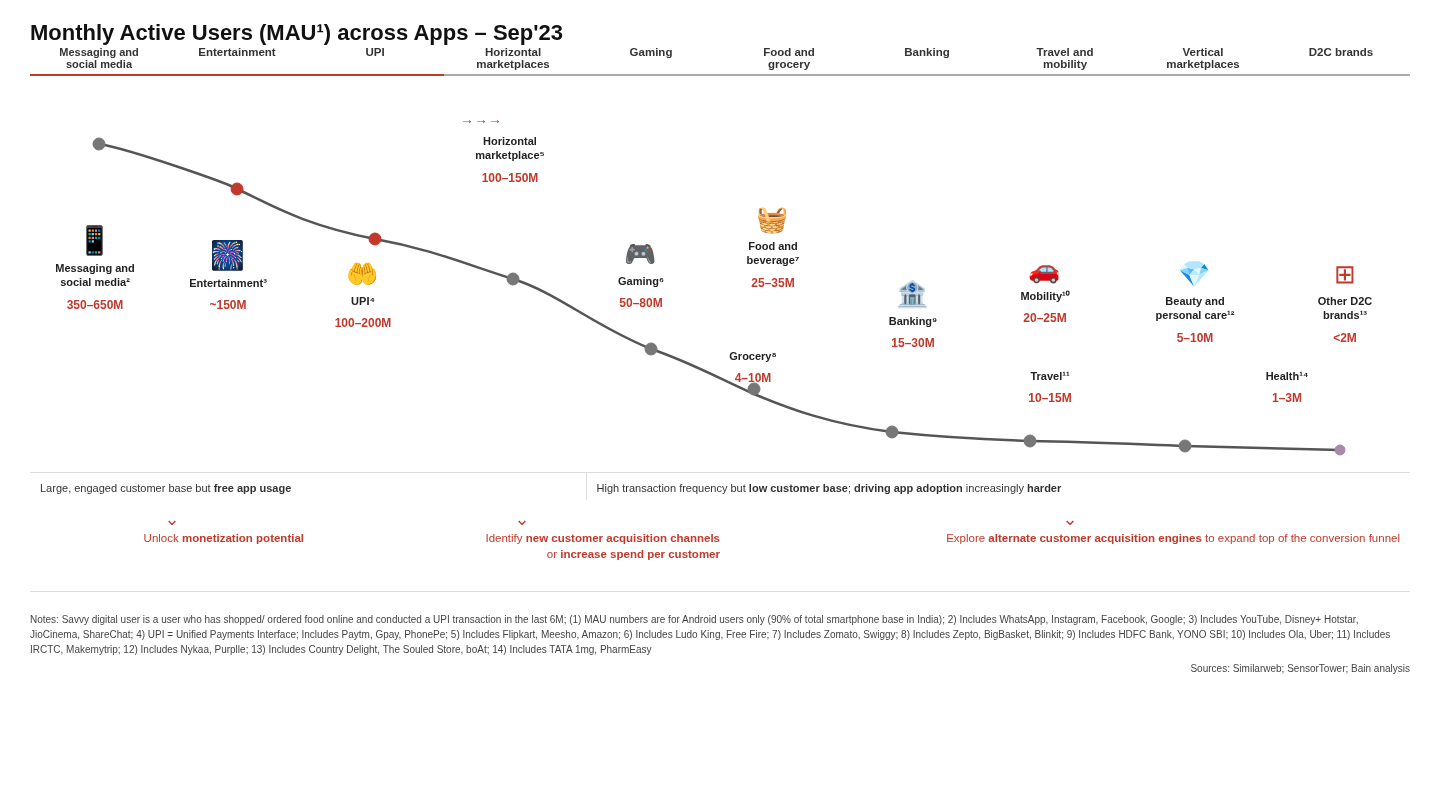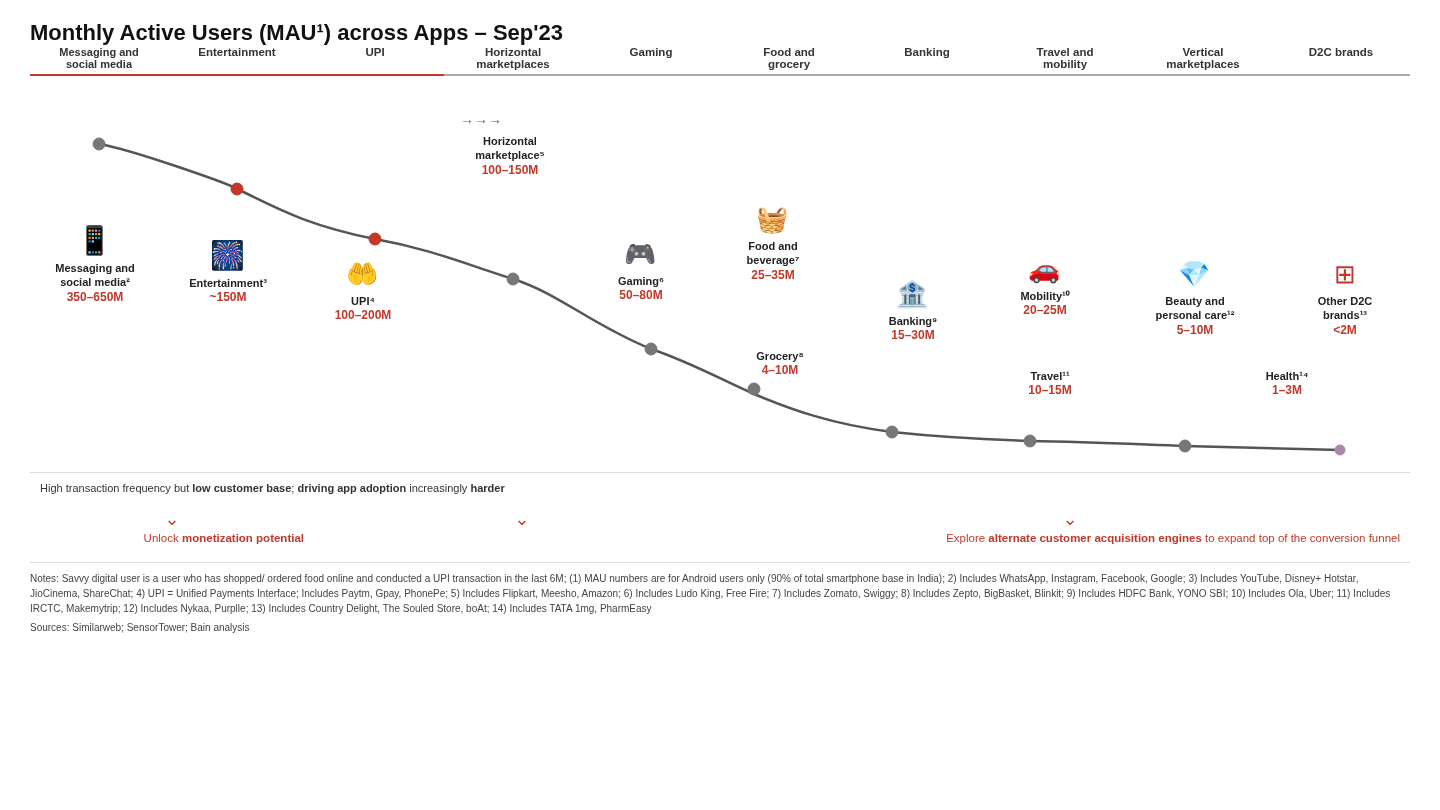--- a/index.html
+++ b/index.html
@@ -73,20 +73,21 @@
     .data-label {
       font-size: 11px;
       font-weight: 600;
       color: #222;
       line-height: 1.3;
     }
     .data-value {
       font-size: 12px;
       font-weight: 700;
       color: #c0392b;
+      margin-top: 8px;
     }
     
     .bottom-row {
       display: flex;
       width: 100%;
       margin-top: 8px;
       border-top: 1px solid #ddd;
     }
     .bottom-section {
       flex: 1;
@@ -120,26 +121,26 @@
     }
     .insight-text {
       color: #c0392b;
       font-size: 11.5px;
       text-align: right;
       line-height: 1.4;
     }
     .insight-text .bold { font-weight: 700; }
     
     .notes-area {
-      margin-top: 12px;
+      margin-top: 24px;
       font-size: 10px;
       color: #444;
       line-height: 1.5;
       border-top: 1px solid #ddd;
-      padding-top: 8px;
+      padding-top: 20px;
     }
   </style>
 </head>
 <body>
 
 <h1>Monthly Active Users (MAU¹) across Apps – Sep'23</h1>
 
 <div class="chart-area">
 
   <div class="category-headers">
@@ -203,21 +204,21 @@
       <div class="data-label">Gaming⁶</div>
       <div class="data-value">50–80M</div>
     </div>
 
     <div class="data-group" style="left:688px; top:120px; width:110px;">
       <div style="font-size:26px; color:#c0392b; margin-bottom:4px;">🧺</div>
       <div class="data-label">Food and<br>beverage⁷</div>
       <div class="data-value">25–35M</div>
     </div>
 
-    <div class="data-group" style="left:695px; top:265px; width:110px;">
+    <div class="data-group" style="left:668px; top:265px; width:110px;">
       <div class="data-label">Grocery⁸</div>
       <div class="data-value">4–10M</div>
     </div>
 
     <div class="data-group" style="left:828px; top:195px; width:110px;">
       <div style="font-size:26px; color:#c0392b; margin-bottom:4px;">🏦</div>
       <div class="data-label">Banking⁹</div>
       <div class="data-value">15–30M</div>
     </div>
 
@@ -244,41 +245,47 @@
       <div class="data-value">&lt;2M</div>
     </div>
     <div class="data-group" style="left:1202px; top:285px; width:110px;">
       <div class="data-label">Health¹⁴</div>
       <div class="data-value">1–3M</div>
     </div>
 
   </div>
 
   <div class="bottom-row">
+    <div class="bottom-section" style="flex:2;">
+      Large, engaged customer base but <span class="highlight">free app usage</span>
+    </div>
     <div class="bottom-section" style="flex:3;">
       High transaction frequency but <span class="highlight">low customer base</span>; <span class="highlight">driving app adoption</span> increasingly <span class="highlight">harder</span>
     </div>
   </div>
 
   <div class="insight-row">
     <div class="insight-section" style="flex:2;">
       <span class="insight-arrow">⌄</span>
       <div class="insight-text">
         Unlock <span class="bold">monetization potential</span>
       </div>
     </div>
     <div class="insight-section" style="flex:3;">
       <span class="insight-arrow">⌄</span>
+      <div class="insight-text">
+        Identify <span class="bold">new customer acquisition channels</span><br>or <span class="bold">increase spend per customer</span>
+      </div>
     </div>
     <div class="insight-section" style="flex:5;">
       <span class="insight-arrow">⌄</span>
       <div class="insight-text">
         Explore <span class="bold">alternate customer acquisition engines</span> to expand top of the conversion funnel
       </div>
     </div>
   </div>
 
 </div>
 
 <div class="notes-area">
   <div>Notes: Savvy digital user is a user who has shopped/ ordered food online and conducted a UPI transaction in the last 6M; (1) MAU numbers are for Android users only (90% of total smartphone base in India); 2) Includes WhatsApp, Instagram, Facebook, Google; 3) Includes YouTube, Disney+ Hotstar, JioCinema, ShareChat; 4) UPI = Unified Payments Interface; Includes Paytm, Gpay, PhonePe; 5) Includes Flipkart, Meesho, Amazon; 6) Includes Ludo King, Free Fire; 7) Includes Zomato, Swiggy; 8) Includes Zepto, BigBasket, Blinkit; 9) Includes HDFC Bank, YONO SBI; 10) Includes Ola, Uber; 11) Includes IRCTC, Makemytrip; 12) Includes Nykaa, Purplle; 13) Includes Country Delight, The Souled Store, boAt; 14) Includes TATA 1mg, PharmEasy</div>
-  <div style="margin-top:4px;">Sources: Similarweb; SensorTower; Bain analysis</div>
+  <div style="margin-top:4px;text-align:right;">Sources: Similarweb; SensorTower; Bain analysis</div>
 </div>
 
 </body></html>

